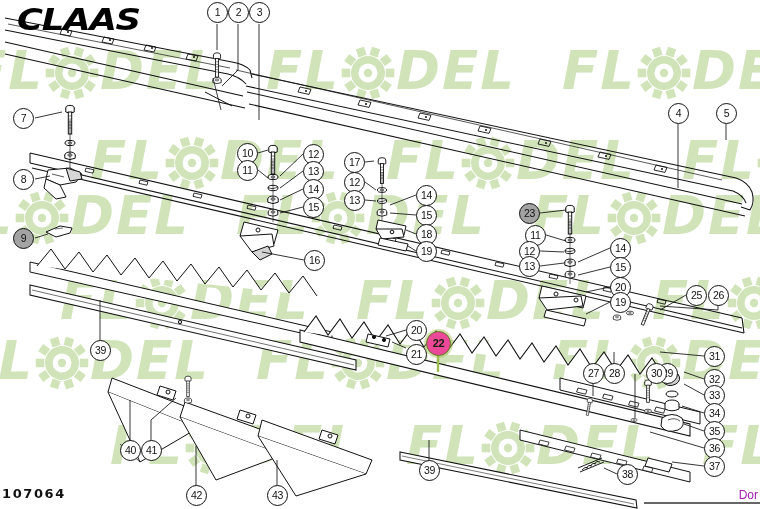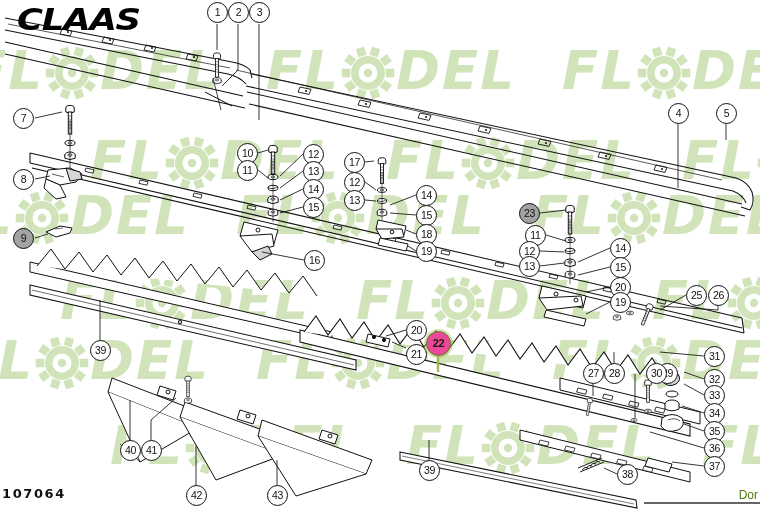--- a/index.html
+++ b/index.html
@@ -70,21 +70,21 @@
   #docnum{
     position:absolute;left:2px;top:486px;z-index:5;
     font-family:"DejaVu Sans", sans-serif;
     font-weight:700;font-size:13px;color:#111;
     letter-spacing:1.6px;
     text-align:center;
   }
   #corner-label{
     position:absolute;right:2px;top:488px;z-index:5;
     font-family:"Liberation Sans", sans-serif;
-    font-size:12px;color:#4d7c0f;
+    font-size:12px;color:#a21caf;
   }
   #corner-rule{
     position:absolute;right:0;top:502px;width:116px;height:2px;
     background:#666;z-index:5;
   }
 </style>
 </head>
 <body>
 
 <div id="sheet">

